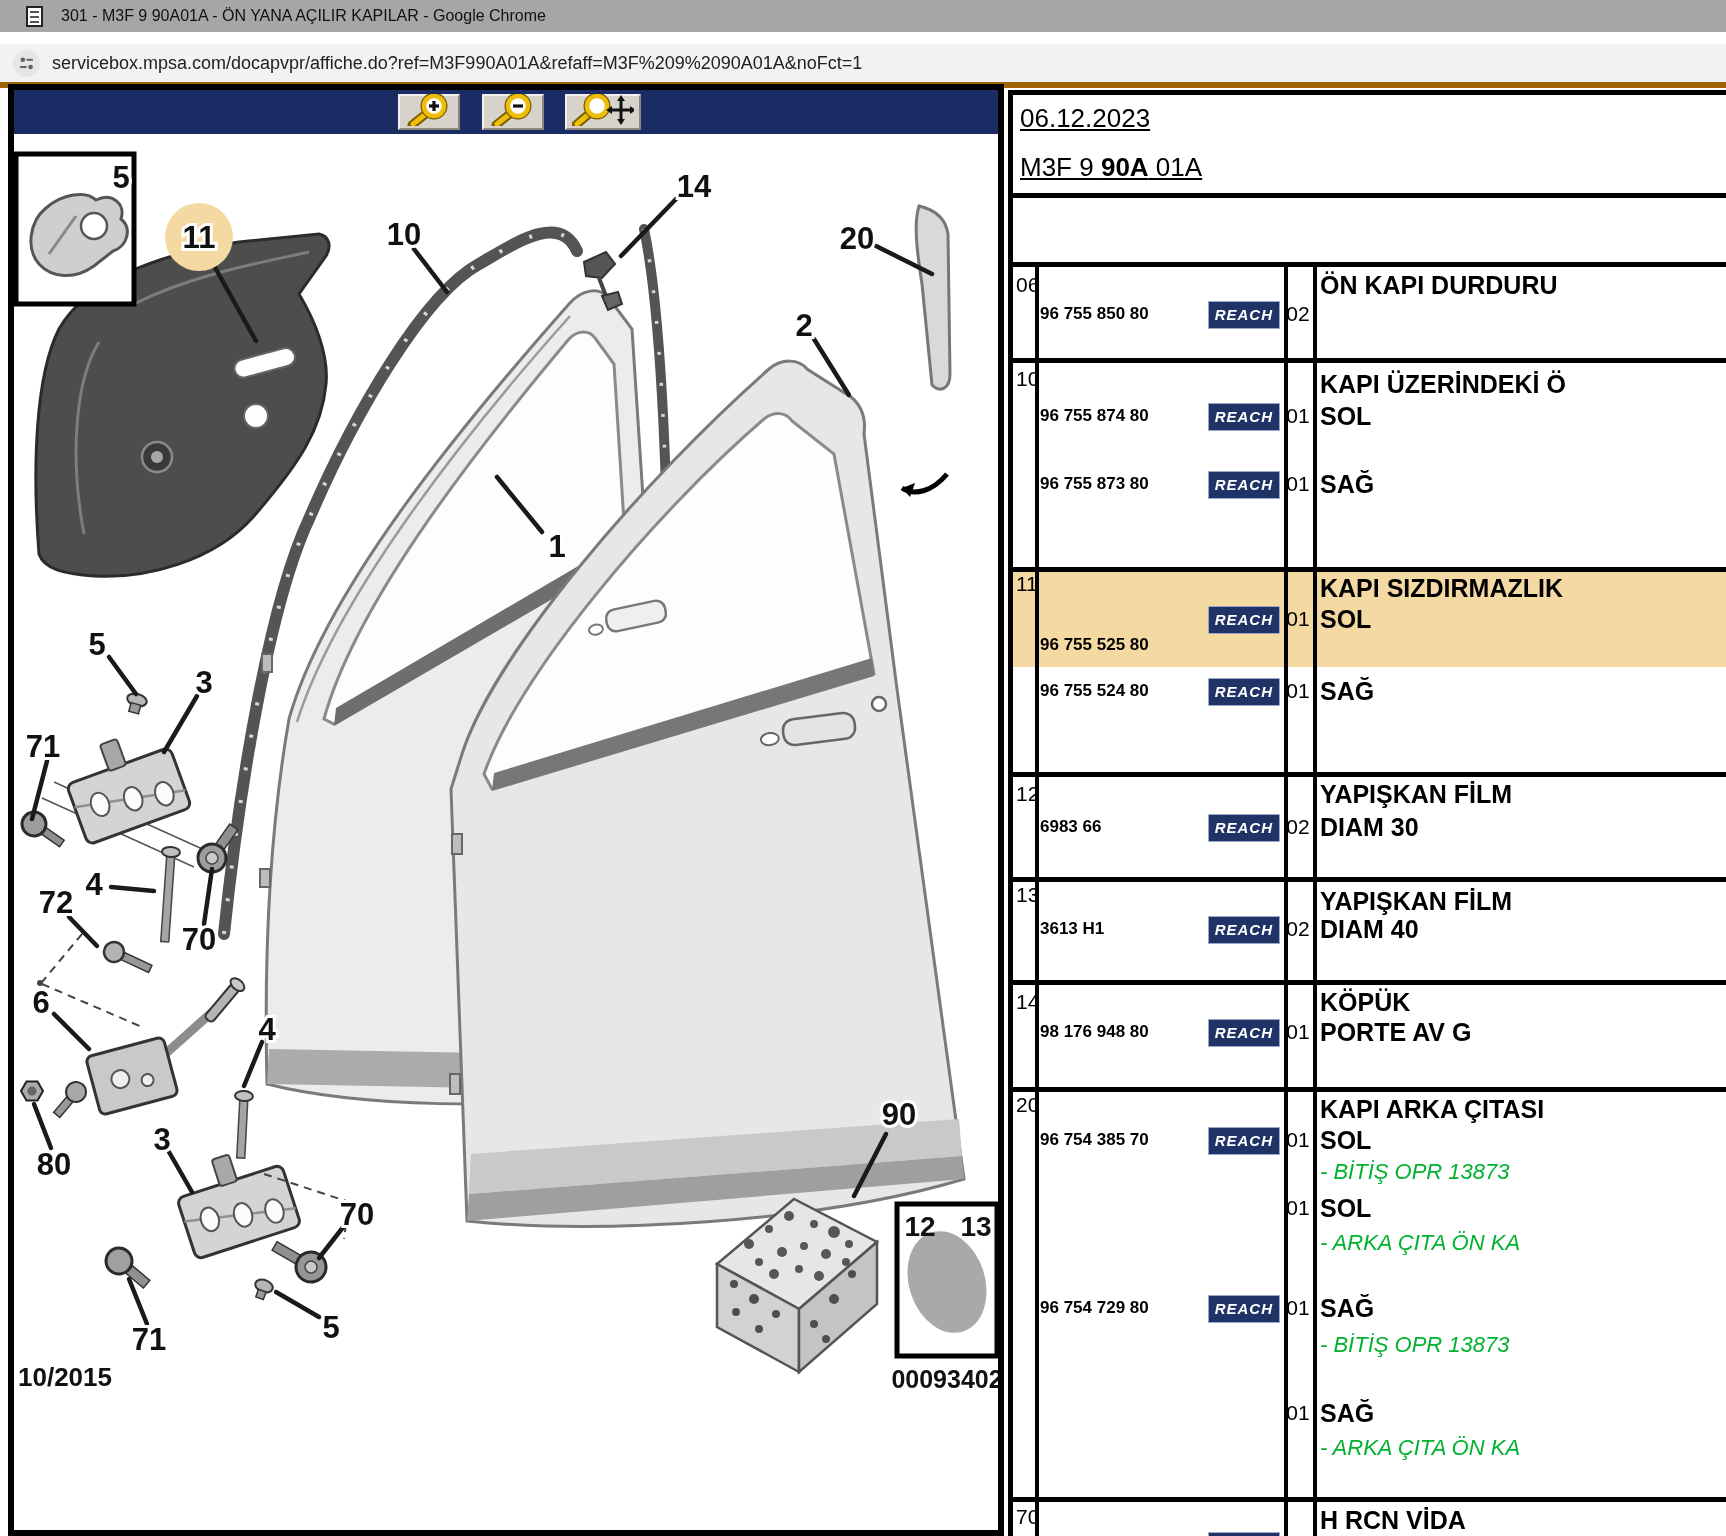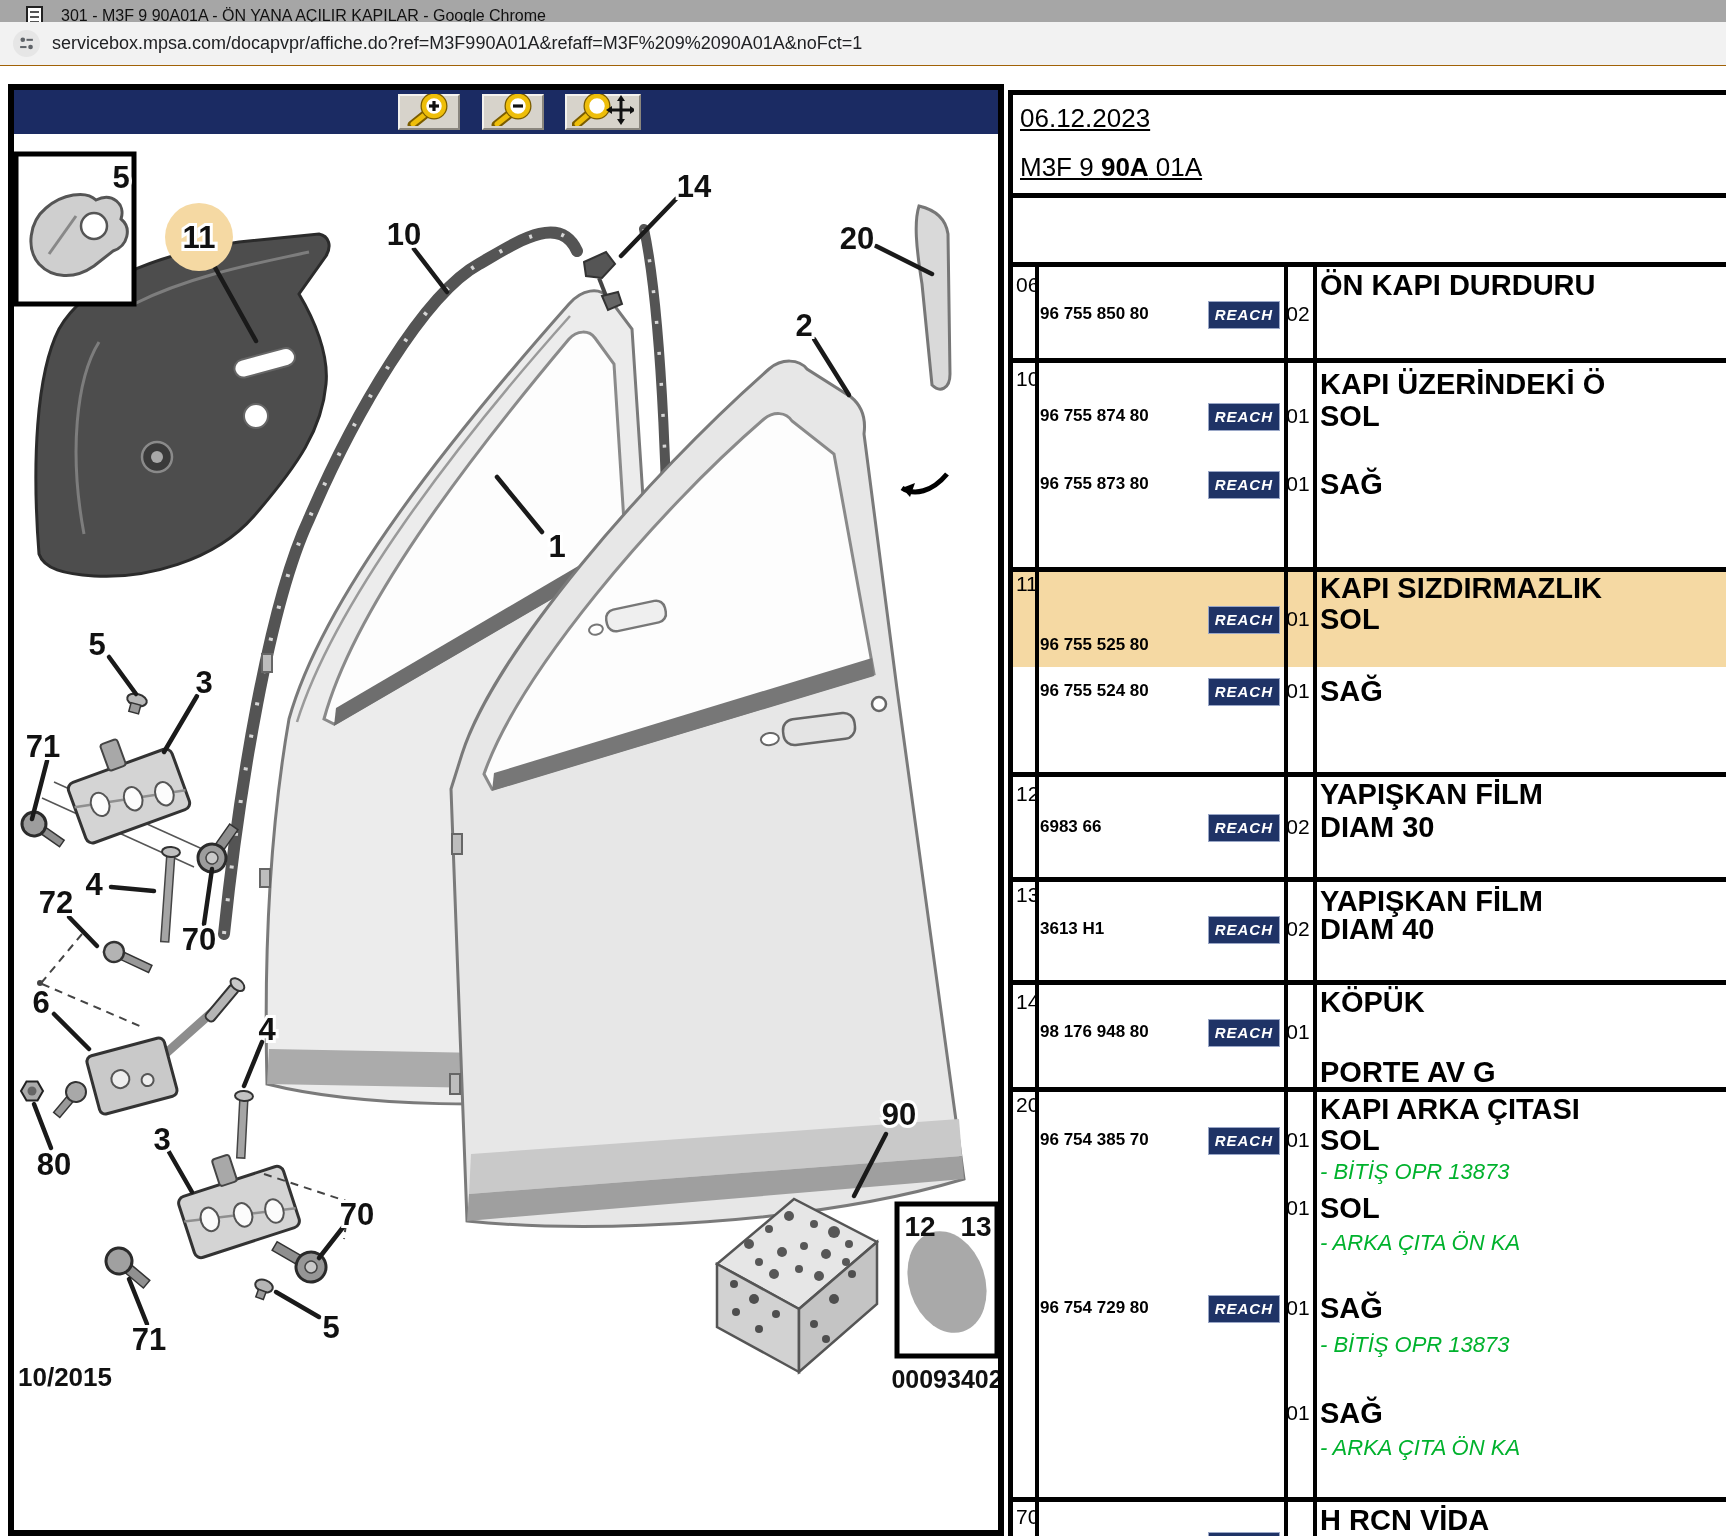--- a/index.html
+++ b/index.html
@@ -5,22 +5,22 @@
   * { margin:0; padding:0; box-sizing:border-box; }
   html,body { width:1726px; height:1536px; overflow:hidden; background:#fff;
               font-family:"Liberation Sans", sans-serif; }
   
   .titlebar { position:absolute; left:0; top:0; width:1726px; height:32px;
               background:#a6a6a6; display:flex; align-items:center; }
   .doc-icon { width:17px; height:21px; background:#fff; border:2px solid #222;
               margin-left:26px; position:relative; }
   .doc-icon i { display:block; height:2px; background:#555; margin:3px 2px 0 2px; }
   .title-text { margin-left:18px; font-size:16px; color:#111; }
-  .urlbar { position:absolute; left:0; top:22px; width:1726px; height:44px;
-            background:#f2f2f2; border-bottom:1px solid #a16207;
+  .urlbar { position:absolute; left:0; top:44px; width:1726px; height:44px;
+            background:#f2f2f2; border-bottom:6px solid #a16207;
             display:flex; align-items:center; }
   .tune-badge { width:27px; height:27px; border-radius:50%; background:#e6e6e6;
                 margin-left:13px; display:flex; align-items:center; justify-content:center; }
   .url-text { margin-left:12px; font-size:18px; color:#202124; }
   
   .dpanel { position:absolute; left:8px; top:84px; width:996px; height:1452px;
             border:6px solid #000; background:#fff; }
   .dtoolbar { position:relative; width:100%; height:44px; background:#1b2b63; }
   .zbtn { position:absolute; top:4px; height:36px; background:#d7d3cb;
           border:2px solid; border-color:#f3f1ed #8a867e #8a867e #f3f1ed;
@@ -29,21 +29,21 @@
   
   .ptable { position:absolute; left:1008px; top:90px; width:718px; height:1446px;
             overflow:hidden; background:#fff; color:#000; }
   .hb { position:absolute; left:0; width:718px; height:5px; background:#000; }
   .vb { position:absolute; width:4px; background:#000; }
   .cell { position:absolute; height:26px; line-height:26px; white-space:nowrap; }
   .hdr  { font-size:26px;text-decoration:underline; }
   .numc { left:8px;  font-size:21px; }
   .refc { left:32px; font-size:17px; font-weight:bold; }
   .qtyc { left:275px; width:30px; text-align:center; font-size:21px; }
-  .desc { left:312px; font-size:29px; font-weight:bold; }
+  .desc { left:312px; font-size:25px; font-weight:bold; }
   .note { left:312px; font-size:22px; font-style:italic; font-weight:normal; color:#00b22d; }
   .reach { position:absolute; right:446px; background:#1f3366; color:#fff;
            font:bold italic 15px/20px "Liberation Sans", sans-serif;
            letter-spacing:1px; padding:3px 6px; border:1px solid #9aa7c7; }
   .hl { position:absolute; left:5px; top:480px; width:713px; height:97px; background:#f5d9a3; }
   .callout { font:bold 31px "Liberation Sans", sans-serif; fill:#111;
              text-anchor:middle; paint-order:stroke; stroke:#fff; stroke-width:6px; }
   .small-callout { font:bold 28px "Liberation Sans", sans-serif; fill:#111; text-anchor:middle; }
   .leader { stroke:#1a1a1a; stroke-width:4.5; stroke-linecap:round; }
 </style>
@@ -428,21 +428,21 @@
     <div class="cell qtyc" style="top:826px;">02</div>
     <div class="cell desc" style="top:826px;">DIAM 40</div>
   </div>
 
   <div>
     <div class="cell numc" style="top:899px;">14</div>
     <div class="cell desc" style="top:899px;">KÖPÜK</div>
     <div class="cell refc" style="top:929px;">98 176 948 80</div>
     <span class="reach" style="top:929px;">REACH</span>
     <div class="cell qtyc" style="top:929px;">01</div>
-    <div class="cell desc" style="top:969px;text-align:center;">PORTE AV G</div>
+    <div class="cell desc" style="top:929px;text-align:center;">PORTE AV G</div>
   </div>
 
   <div>
     <div class="cell numc" style="top:1002px;">20</div>
     <div class="cell desc" style="top:1006px;">KAPI ARKA ÇITASI</div>
     <div class="cell refc" style="top:1037px;">96 754 385 70</div>
     <span class="reach" style="top:1037px;">REACH</span>
     <div class="cell qtyc" style="top:1037px;">01</div>
     <div class="cell desc" style="top:1037px;">SOL</div>
     <div class="cell note" style="top:1069px;">- BİTİŞ OPR 13873</div>

